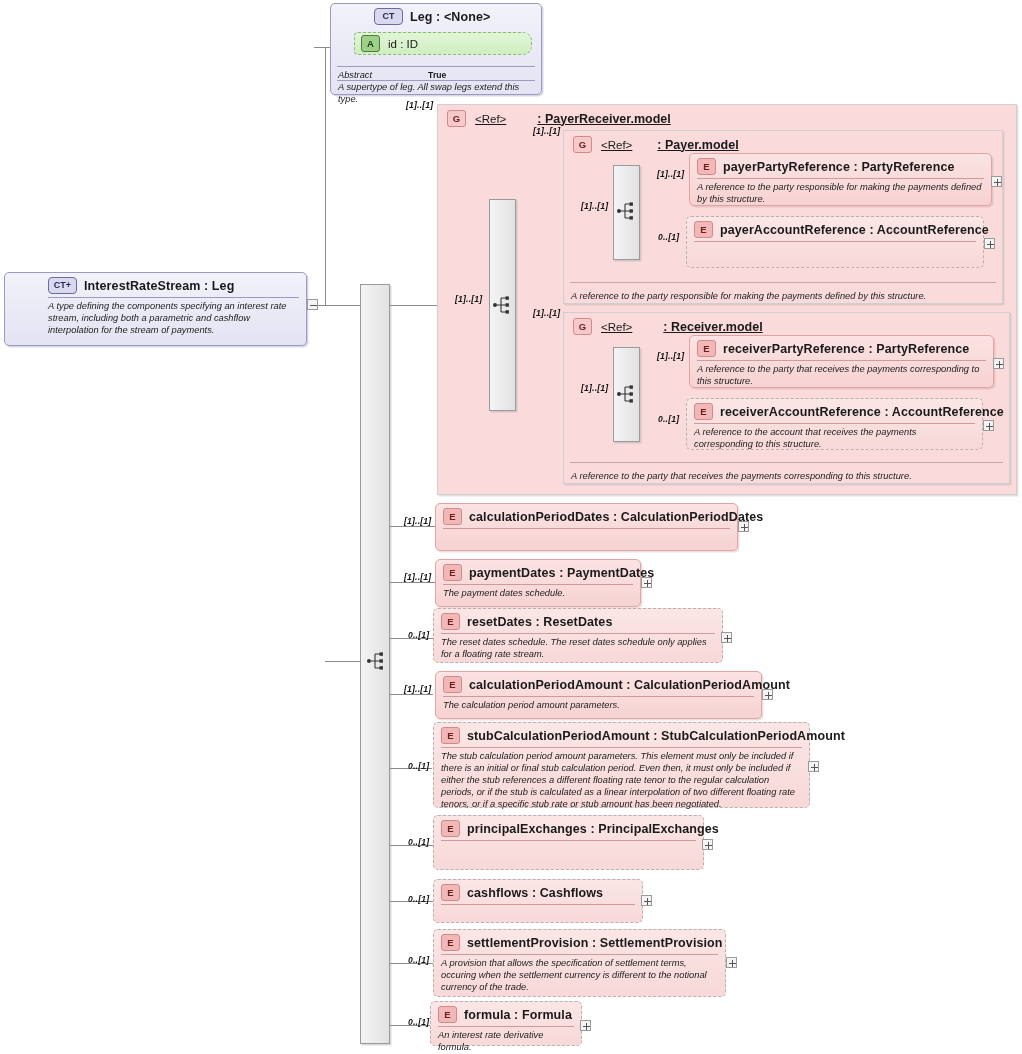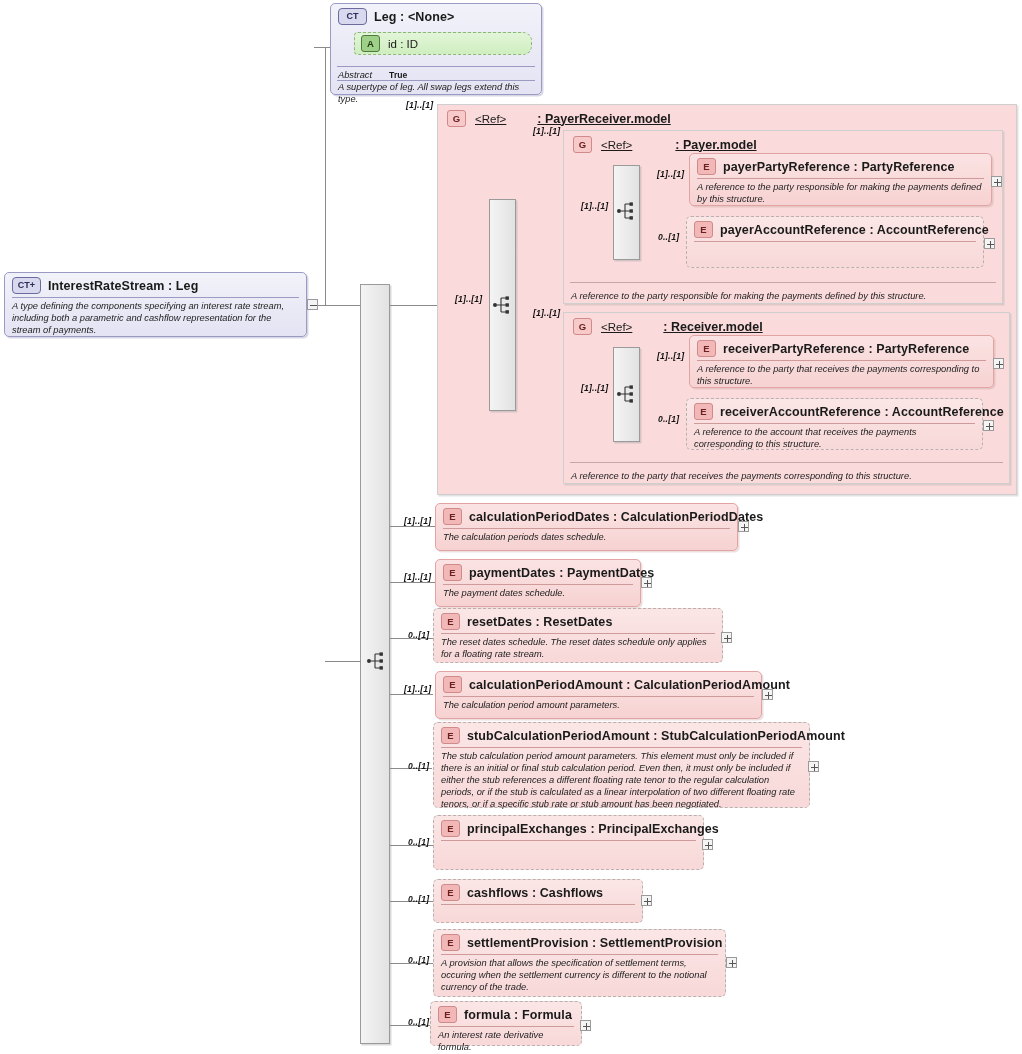--- a/index.html
+++ b/index.html
@@ -22,21 +22,21 @@
     width:17px;height:15px;min-width:17px;border-radius:3px;
     display:flex;align-items:center;justify-content:center;
     font-size:9.5px;font-weight:bold;line-height:1;
   }
   .badge-ct{width:27px;border:1.2px solid #6b6b9e;background:#d8d8ef;color:#2b2b55;border-radius:4px;font-size:9px;}
   .badge-a{border:1.2px solid #4e7a3c;background:#9fd08a;color:#1d3b12;}
   .badge-e{border:1.2px solid #d08a8a;background:#f2b8b8;color:#6b2020;}
   .badge-g{border:1.2px solid #d08a8a;background:#f7c9c9;color:#6b2020;}
 
   
-  .purple{background:linear-gradient(#f2f2fa,#e3e3f3);border:1px solid #9a9ac4;box-shadow:1.5px 1.5px 0 rgba(140,140,175,.35);}
+  .purple{background:linear-gradient(#f2f2fa,#e3e3f3);border:1px solid #9a9ac4;box-shadow:1.5px 1.5px 0 rgba(140,140,175,.35);padding-left:36px;}
   .purple .sep{background:#9a9ac4;}
 
   
   .pink{background:linear-gradient(#fbe3e3,#f7d2d2);border:1px solid #e2a3a3;box-shadow:1.5px 1.5px 0 rgba(190,150,150,.30);}
   .pink .sep{background:#cf9a9a;}
   .pink-dash{background:linear-gradient(#fbe6e6,#f8d8d8);border:1.3px dashed #b9b0b0;box-shadow:none;}
   .pink-dash .sep{background:#cf9a9a;}
 
   
   .grp{position:absolute;box-sizing:border-box;background:#fadada;border:1px solid #cfcfcf;box-shadow:1.5px 1.5px 0 rgba(170,170,170,.35);}
@@ -56,23 +56,23 @@
         background:linear-gradient(90deg,#f4f4f4,#e2e2e2);border:1px solid #9a9a9a;
         box-shadow:1.5px 1.5px 0 rgba(160,160,160,.4);}
   .compicon{position:absolute;}
 
   
   .expander{position:absolute;width:11px;height:11px;box-sizing:border-box;
             border:1px solid #9a9a9a;background:#f4f4f4;}
   .expander:before{content:"";position:absolute;left:2px;top:4.5px;width:7px;height:1px;background:#555;}
   .expander.plus:after{content:"";position:absolute;left:5px;top:2px;width:1px;height:7px;background:#555;}
 
-  .abstract-row{display:flex;gap:17px;font-size:9.3px;padding:2px 7px 0 7px;color:#1a1a1a;}
+  .abstract-row{display:flex;gap:8px;font-size:9.3px;padding:2px 7px 0 7px;color:#1a1a1a;}
   .abstract-row .k{font-style:italic;}
-  .abstract-row .v{font-weight:bold;font-size:8.6px;}
+  .abstract-row .v{font-weight:bold;font-size:8.6px;margin-left:48px;}
 </style>
 </head>
 <body>
 
 <div>
 
   <div class="ln lnh abs" style="left:307px;top:305px;width:18px;"></div>
   <div class="ln lnv abs" style="left:325px;top:47px;height:259px;"></div>
   <div class="ln lnh abs" style="left:314px;top:47px;width:16px;"></div>
 
@@ -109,27 +109,27 @@
   <div class="ln lnh abs" style="left:647px;top:179px;width:43px;"></div>
   <div class="ln lnh abs" style="left:647px;top:242px;width:40px;"></div>
   <div class="ln lnv abs" style="left:647px;top:179px;height:64px;"></div>
 
   <div class="ln lnh abs" style="left:566px;top:395px;width:47px;"></div>
   <div class="ln lnh abs" style="left:647px;top:361px;width:43px;"></div>
   <div class="ln lnh abs" style="left:647px;top:424px;width:40px;"></div>
   <div class="ln lnv abs" style="left:647px;top:361px;height:64px;"></div>
 </div>
 
-<div class="node purple" style="left:4px;top:272px;width:303px;height:65px;">
+<div class="node purple" style="left:4px;top:272px;width:303px;height:74px;">
   <div class="hdr">
     <span class="badge badge-ct">CT+</span>
     <span class="ttl">InterestRateStream  : Leg</span>
   </div>
   <div class="sep"></div>
-  <div class="doc">A type defining the components specifying an interest rate stream, including both a parametric and cashflow representation for the stream of payments.</div>
+  <div class="doc">A type defining the components specifying an interest rate stream, including both a parametric and cashflow interpolation for the stream of payments.</div>
 </div>
 <div class="expander" style="left:307px;top:299px;"></div>
 
 <div class="node purple" style="left:330px;top:3px;width:212px;height:92px;">
   <div class="hdr">
     <span class="badge badge-ct">CT</span>
     <span class="ttl">Leg          : &lt;None&gt;</span>
   </div>
 
   <div style="position:absolute;left:23px;top:28px;width:170px;height:21px;
@@ -166,21 +166,21 @@
   <rect x="13.5" y="16.2" width="3.4" height="3.4" fill="#333"></rect>
 </svg>
 <div class="card" style="left:455px;top:294px;">[1]..[1]</div>
 
 <div class="card" style="left:533px;top:126px;">[1]..[1]</div>
 
 <div class="grp" style="left:563px;top:130px;width:440px;height:174px;">
   <div class="grp-hdr">
     <span class="badge badge-g">G</span>
     <span class="ttl" style="font-weight:normal;font-size:11.5px;">&lt;Ref&gt;</span>
-    <span class="ttl" style="margin-left:34px;">: Payer.model</span>
+    <span class="ttl" style="margin-left:16px;">: Payer.model</span>
   </div>
   <div class="sep" style="position:absolute;left:0;right:0;bottom:20px;margin:0 6px;background:#c7a6a6;"></div>
   <div style="position:absolute;left:0;right:0;bottom:2px;font-size:9.3px;font-style:italic;color:#222;padding:0 7px;">A reference to the party responsible for making the payments defined by this structure.</div>
 </div>
 
 <div class="comp" style="left:613px;top:165px;width:27px;height:95px;"></div>
 <svg class="compicon" style="left:616px;top:200px;" width="22" height="22" viewBox="0 0 22 22">
   <circle cx="3" cy="11" r="2" fill="#333"></circle>
   <path d="M5 11 H9 M9 4 V18 M9 4 H14 M9 11 H14 M9 18 H14" stroke="#333" stroke-width="1.1" fill="none"></path>
   <rect x="13.5" y="2.4" width="3.4" height="3.4" fill="#333"></rect>
@@ -254,21 +254,20 @@
 </div>
 <div class="expander plus" style="left:983px;top:420px;"></div>
 
 <div class="card" style="left:404px;top:516px;">[1]..[1]</div>
 <div class="node pink" style="left:435px;top:503px;width:303px;height:48px;">
   <div class="hdr">
     <span class="badge badge-e">E</span>
     <span class="ttl">calculationPeriodDates : CalculationPeriodDates</span>
   </div>
   <div class="sep"></div>
-  <div class="doc">The calculation periods dates schedule.</div>
 </div>
 <div class="expander plus" style="left:738px;top:521px;"></div>
 
 <div class="card" style="left:404px;top:572px;">[1]..[1]</div>
 <div class="node pink" style="left:435px;top:559px;width:206px;height:48px;">
   <div class="hdr">
     <span class="badge badge-e">E</span>
     <span class="ttl">paymentDates : PaymentDates</span>
   </div>
   <div class="sep"></div>

